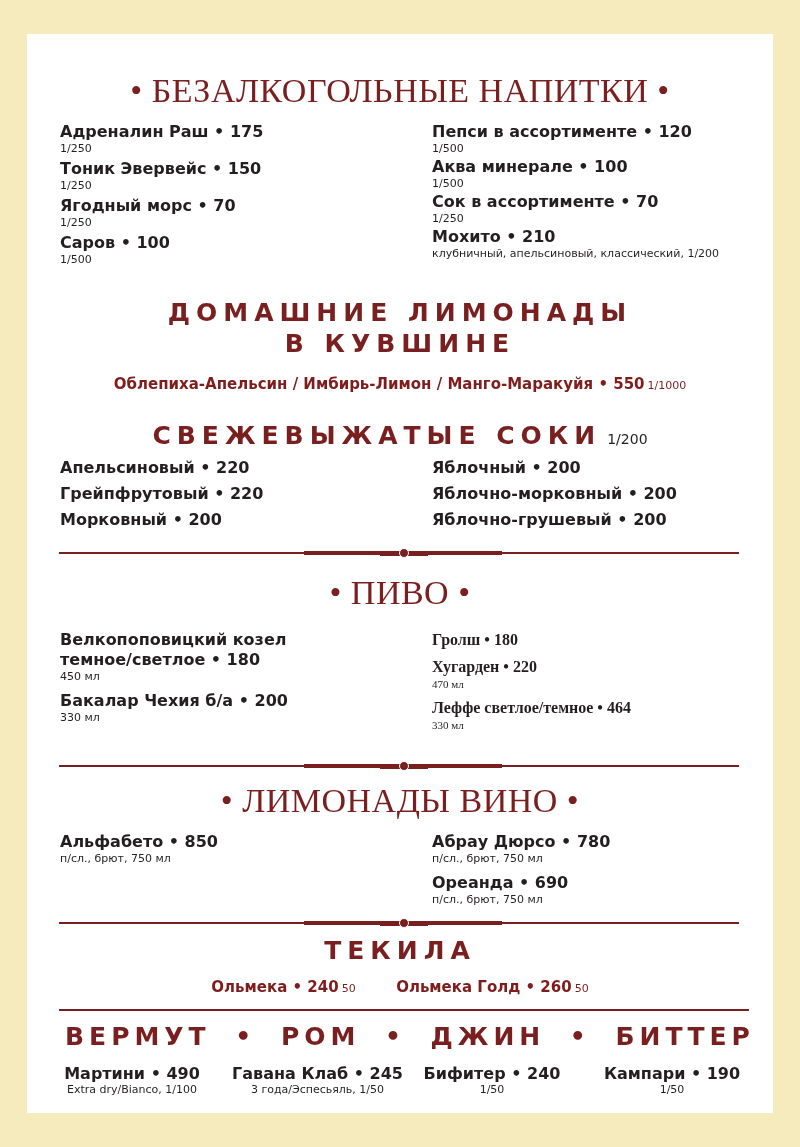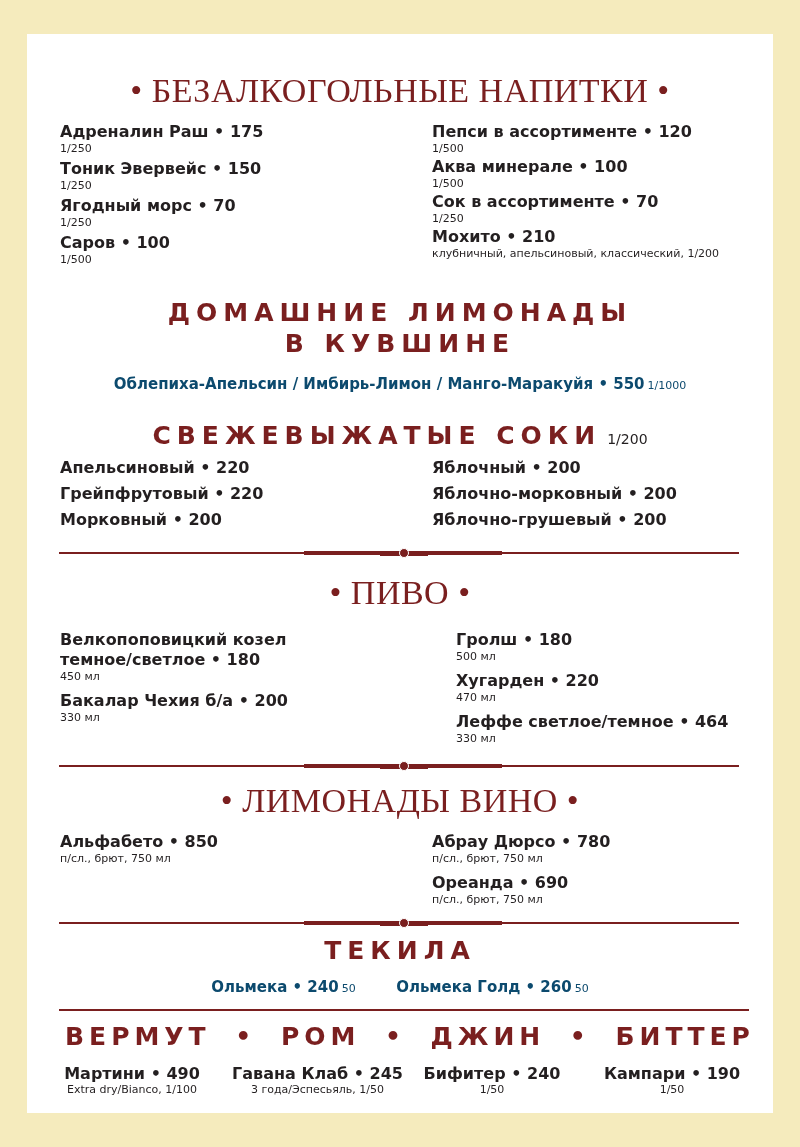--- a/index.html
+++ b/index.html
@@ -18,21 +18,21 @@
     color: #7a1f1f; font-size: 25px; letter-spacing: 6px; line-height: 1.25;
   }
   .sans-title .note { font-size: 14px; letter-spacing: 0; font-weight: normal; color: #231f20; margin-left: 6px; }
 
   .col { position: absolute; }
   .item { margin-bottom: 3px; }
   .item .name { font-weight: bold; font-size: 16px; line-height: 20px; color: #231f20; }
   .item .sub { font-size: 11px; line-height: 14px; color: #231f20; }
   .item.tight { margin-bottom: 7px; }
 
-  .center-line { position: absolute; left: 0; width: 746px; text-align: center; font-weight: bold; font-size: 15px; color: #0c4a6e; }
+  .center-line { position: absolute; left: 0; width: 746px; text-align: center; font-weight: bold; font-size: 15px; color: #7f1d1d; }
   .center-line .small { font-size: 11px; font-weight: normal; margin-left: 3px; }
 
   .divider { position: absolute; left: 32px; width: 680px; height: 3px; }
   .divider .line { position: absolute; left: 0; top: 1px; width: 100%; height: 1.5px; background: #7a1f1f; }
   .divider .thick { position: absolute; left: 245px; top: 0; width: 198px; height: 3.5px; background: #7a1f1f; }
   .divider .knob { position: absolute; left: 321px; top: -3px; width: 48px; height: 9px; }
   .divider .knob .bar { position: absolute; top: 2.5px; height: 5px; width: 20px; background: #7a1f1f; }
   .divider .knob .dot { position: absolute; left: 19px; top: 0; width: 10px; height: 10px; border-radius: 50%; background: #7a1f1f; border: 1.5px solid #fff; }
 
   .plain-rule { position: absolute; left: 32px; width: 690px; height: 2px; background: #7a1f1f; }
@@ -137,24 +137,23 @@
   <div class="col" style="left:33px; top:596px; width:300px;">
     <div class="item tight">
       <div class="name" style="width:260px;">Велкопоповицкий козел темное/светлое • 180</div>
       <div class="sub">450 мл</div>
     </div>
     <div class="item">
       <div class="name">Бакалар Чехия б/а • 200</div>
       <div class="sub">330 мл</div>
     </div>
   </div>
-  <div class="col" style="left:429px; top:596px;">
+  <div class="col" style="left:405px; top:596px;font-family:Liberation Serif, serif;">
     <div class="item tight">
       <div class="name">Гролш • 180</div>
-      <div class="sub">500 мл</div>
     </div>
     <div class="item tight">
       <div class="name">Хугарден • 220</div>
       <div class="sub">470 мл</div>
     </div>
     <div class="item">
       <div class="name">Леффе светлое/темное • 464</div>
       <div class="sub">330 мл</div>
     </div>
   </div>

